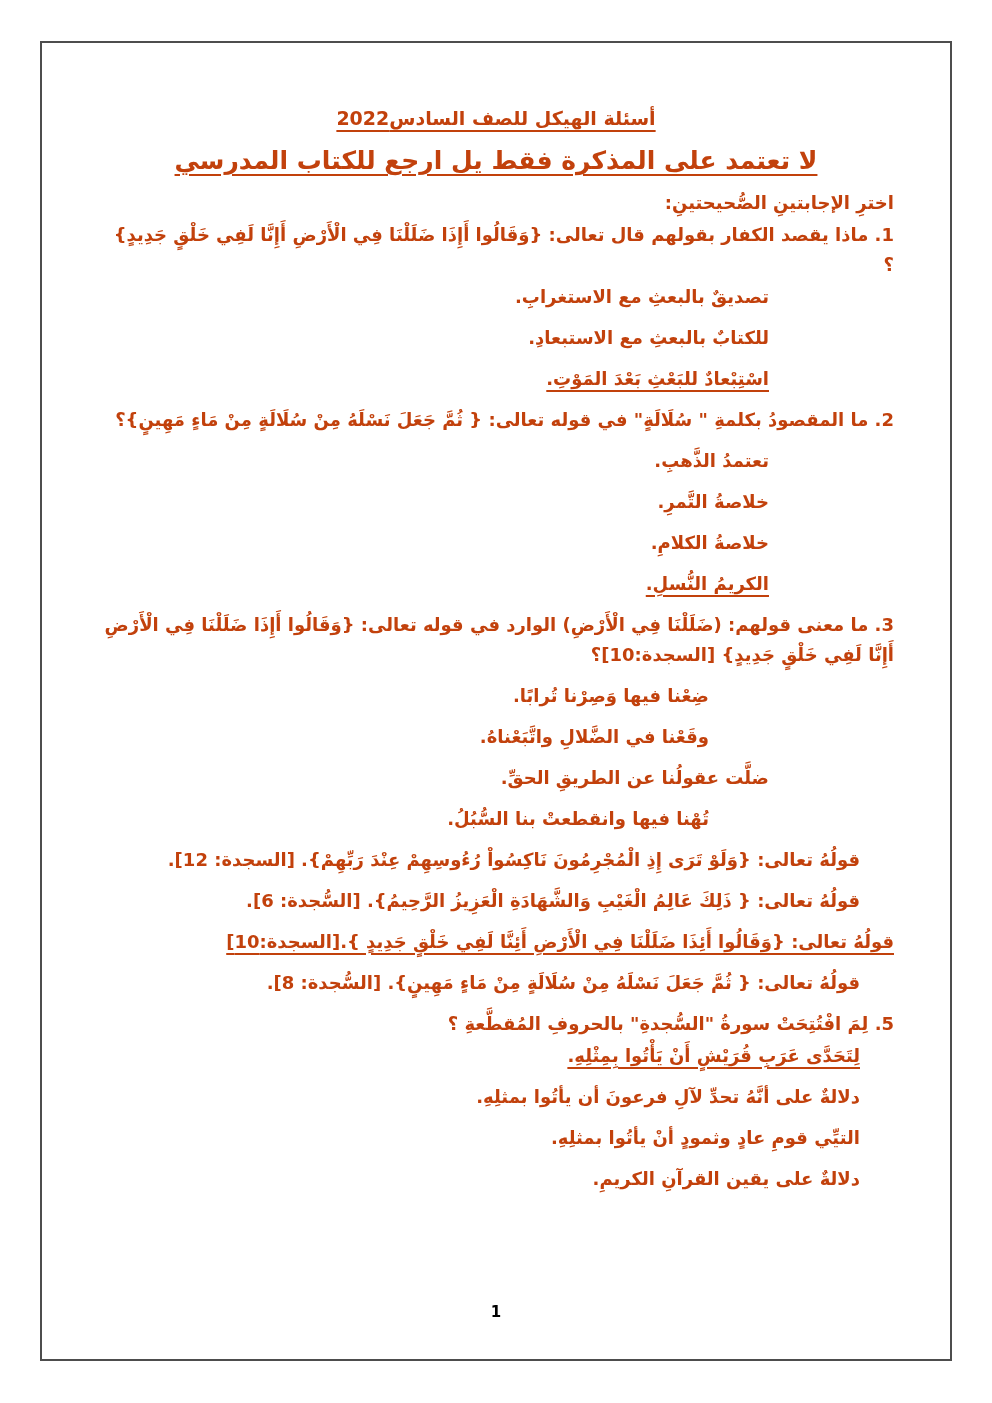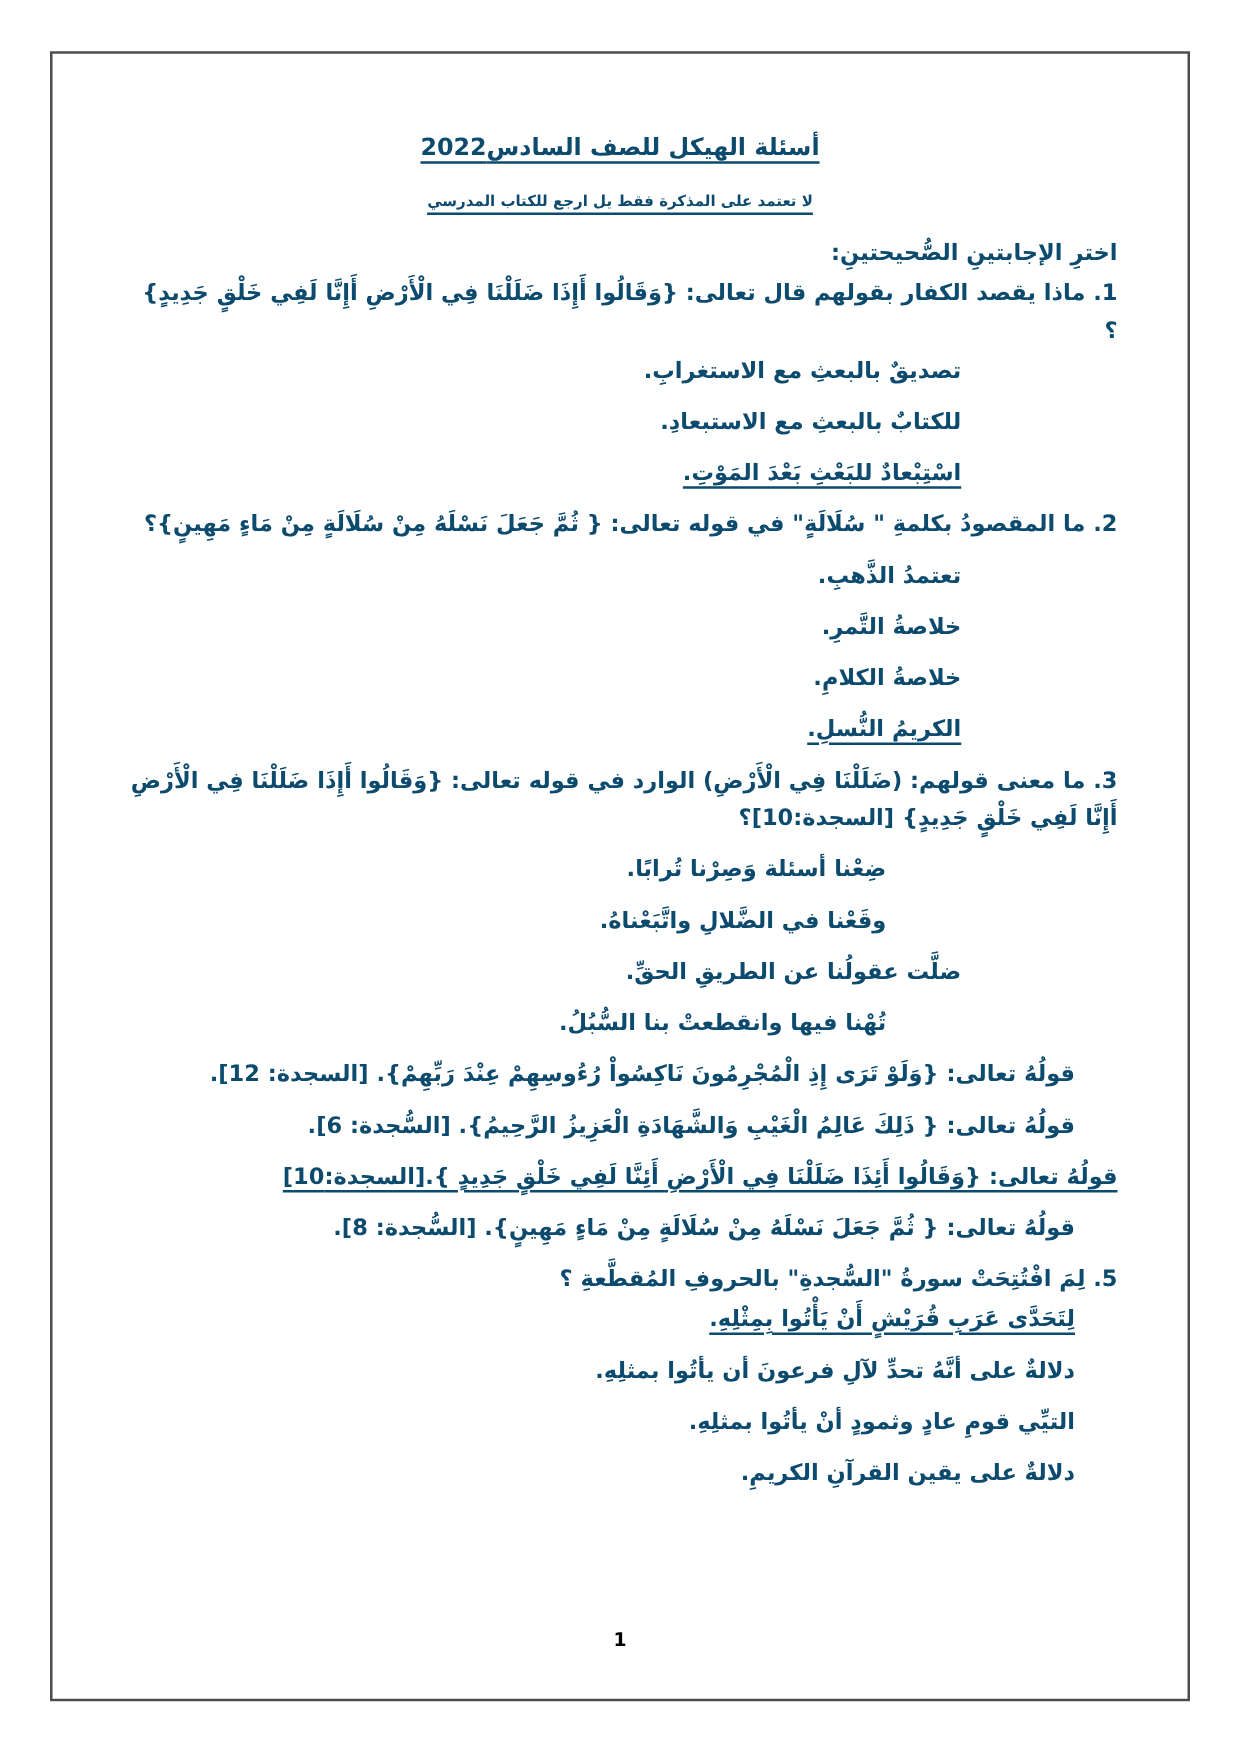--- a/index.html
+++ b/index.html
@@ -14,32 +14,32 @@
     position:absolute;
     left:40px; top:41px;
     width:912px; height:1320px;
     box-sizing:border-box;
     border:2px solid #4d4d4d;
     background:#ffffff;
   }
   .content {
     direction:rtl;
     padding:60px 56px 0 56px;
-    color:#0c4a6e;
+    color:#c2410c;
     font-weight:bold;
     font-size:18px;
   }
   .center { text-align:center; }
   .u {
     text-decoration:underline;
     text-decoration-thickness:2px;
     text-underline-offset:5px;
   }
   .title { font-size:19px; line-height:30px; margin:0 0 13px 0; }
-  .subtitle { font-size:12px; line-height:30px; margin-bottom:12px; }
+  .subtitle { font-size:25px; line-height:30px; margin-bottom:12px; }
   .line {
     text-align:right;
     line-height:30px;
     margin-bottom:11px;
   }
   .mb-xs { margin-bottom:2px; }
   .indent-sm { padding-left:0; padding-right:34px; }
   .indent-lg { padding-right:125px; }
   .indent-xl { padding-right:185px; }
   .page-number {
@@ -69,21 +69,21 @@
       <div class="line indent-lg">للكتابٌ بالبعثِ مع الاستبعادِ.</div>
       <div class="line indent-lg u">اسْتِبْعادٌ للبَعْثِ بَعْدَ المَوْتِ.</div>
 
       <div class="line">2. ما المقصودُ بكلمةِ " سُلَالَةٍ" في قوله  تعالى: { ثُمَّ جَعَلَ نَسْلَهُ مِنْ سُلَالَةٍ مِنْ مَاءٍ مَهِينٍ}؟</div>
       <div class="line indent-lg">تعتمدُ الذَّهبِ.</div>
       <div class="line indent-lg">خلاصةُ التَّمرِ.</div>
       <div class="line indent-lg">خلاصةُ الكلامِ.</div>
       <div class="line indent-lg u">الكريمُ النُّسلِ.</div>
 
       <div class="line">3.  ما معنى قولهم: (ضَلَلْنَا فِي الْأَرْضِ) الوارد في قوله تعالى: {وَقَالُوا أَإِذَا ضَلَلْنَا فِي الْأَرْضِ أَإِنَّا لَفِي خَلْقٍ جَدِيدٍ} [السجدة:10]؟</div>
-      <div class="line indent-xl">ضِعْنا أسئلة وَصِرْنا تُرابًا.</div>
+      <div class="line indent-xl">ضِعْنا فيها وَصِرْنا تُرابًا.</div>
       <div class="line indent-xl">وقَعْنا في الضَّلالِ واتَّبَعْناهُ.</div>
       <div class="line indent-lg">ضلَّت عقولُنا عن الطريقِ الحقِّ.</div>
       <div class="line indent-xl">تُهْنا فيها وانقطعتْ بنا السُّبُلُ.</div>
 
       <div class="line indent-sm">قولُهُ تعالى: {وَلَوْ تَرَى إِذِ الْمُجْرِمُونَ نَاكِسُواْ رُءُوسِهِمْ عِنْدَ رَبِّهِمْ}. [السجدة: 12].</div>
       <div class="line indent-sm">قولُهُ تعالى: { ذَلِكَ عَالِمُ الْغَيْبِ وَالشَّهَادَةِ الْعَزِيزُ الرَّحِيمُ}. [السُّجدة: 6].</div>
       <div class="line u">قولُهُ تعالى: {وَقَالُوا أَئِذَا ضَلَلْنَا فِي الْأَرْضِ أَئِنَّا لَفِي خَلْقٍ جَدِيدٍ }.[السجدة:10]</div>
       <div class="line indent-sm">قولُهُ تعالى: { ثُمَّ جَعَلَ نَسْلَهُ مِنْ سُلَالَةٍ مِنْ مَاءٍ مَهِينٍ}. [السُّجدة: 8].</div>
 
       <div class="line mb-xs">5. لِمَ افْتُتِحَتْ سورةُ "السُّجدةِ" بالحروفِ المُقطَّعةِ ؟</div>

